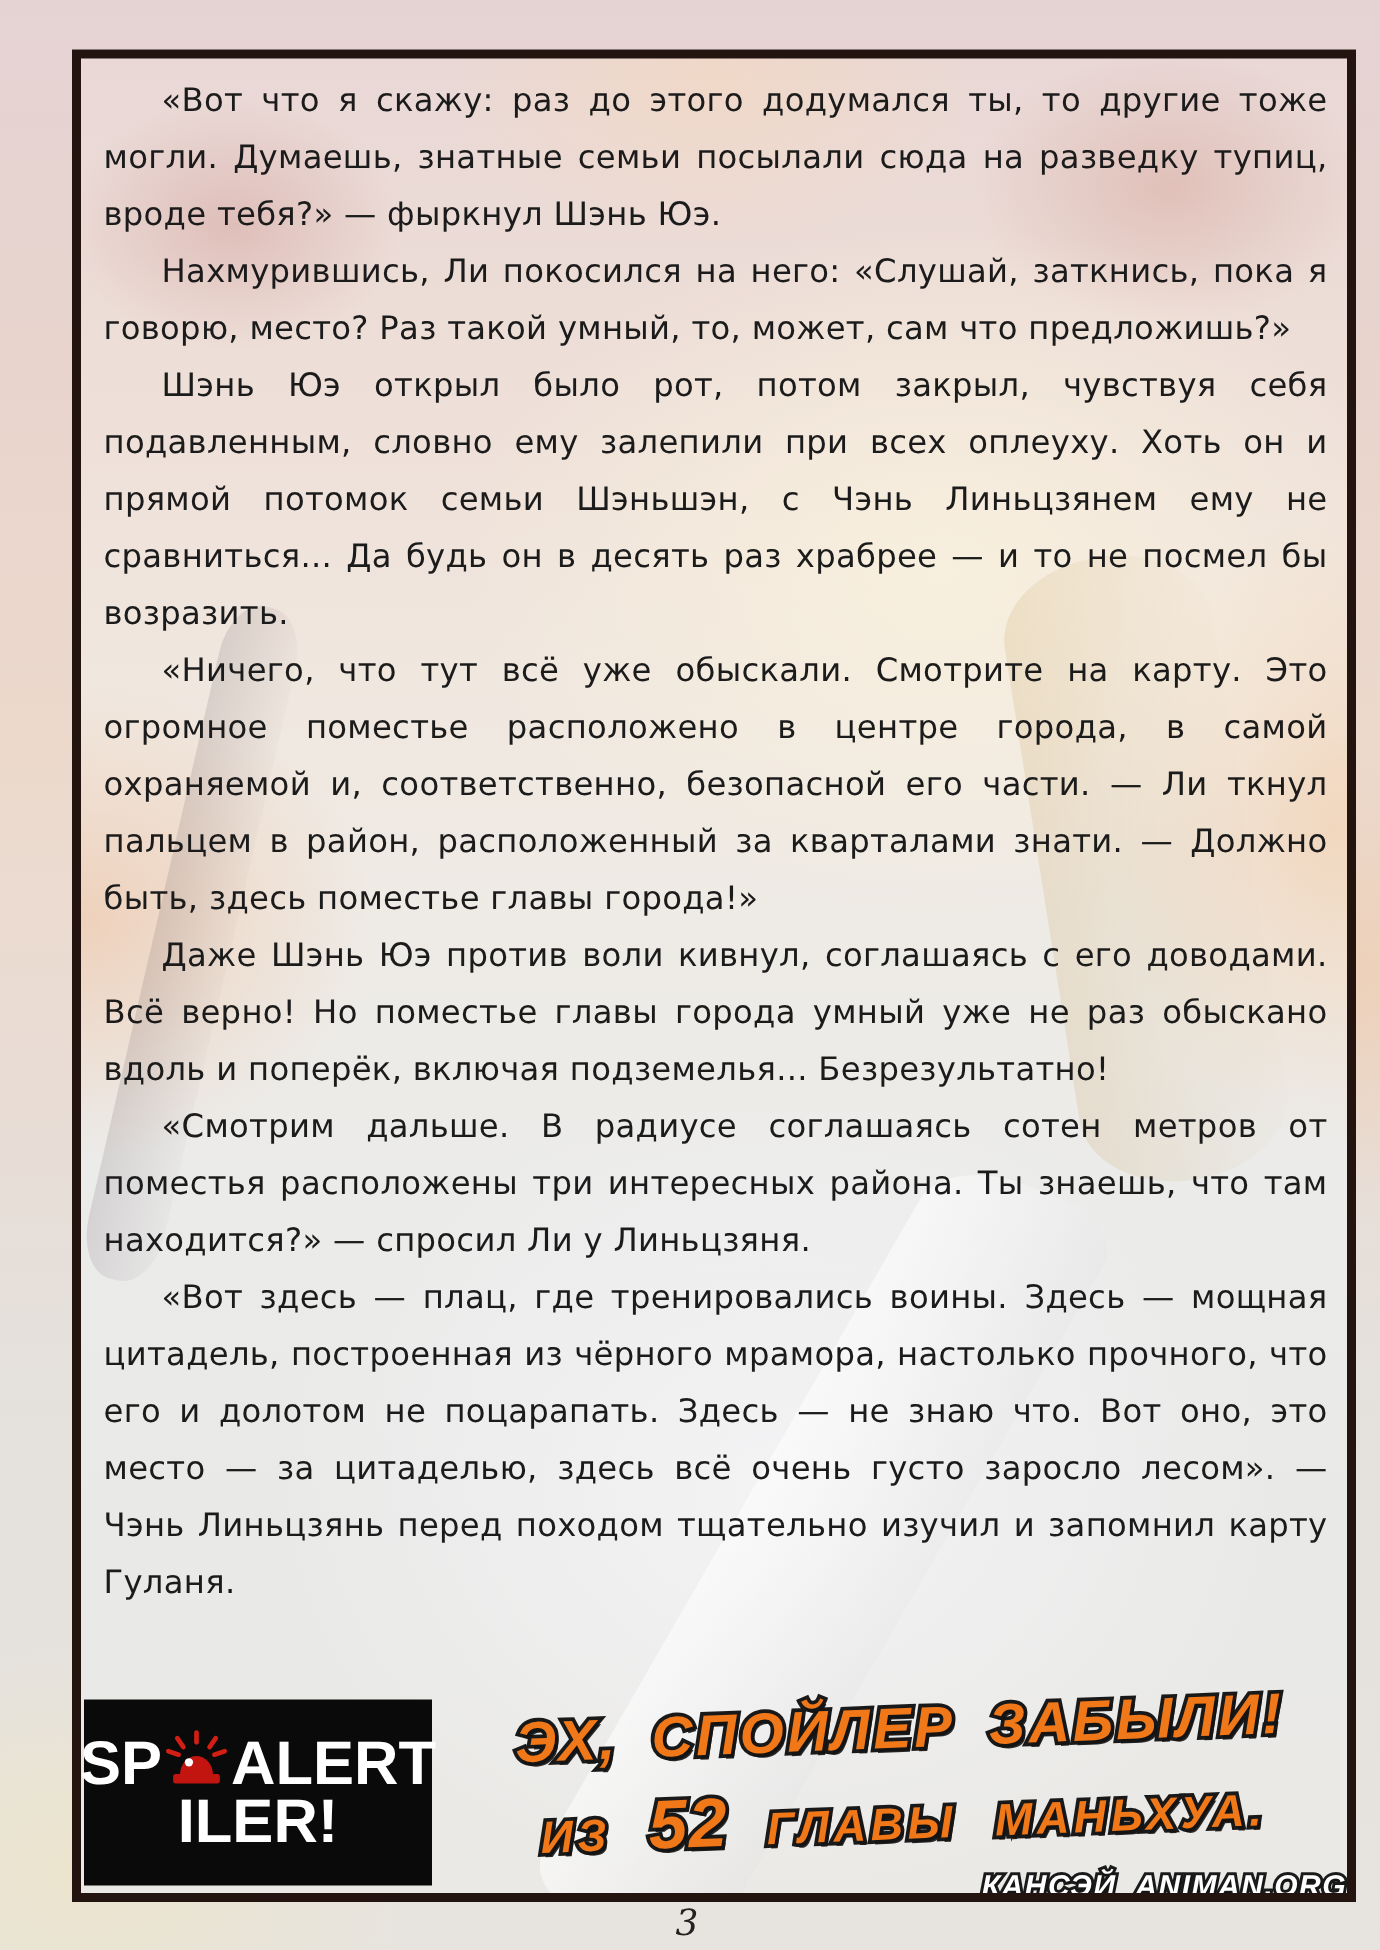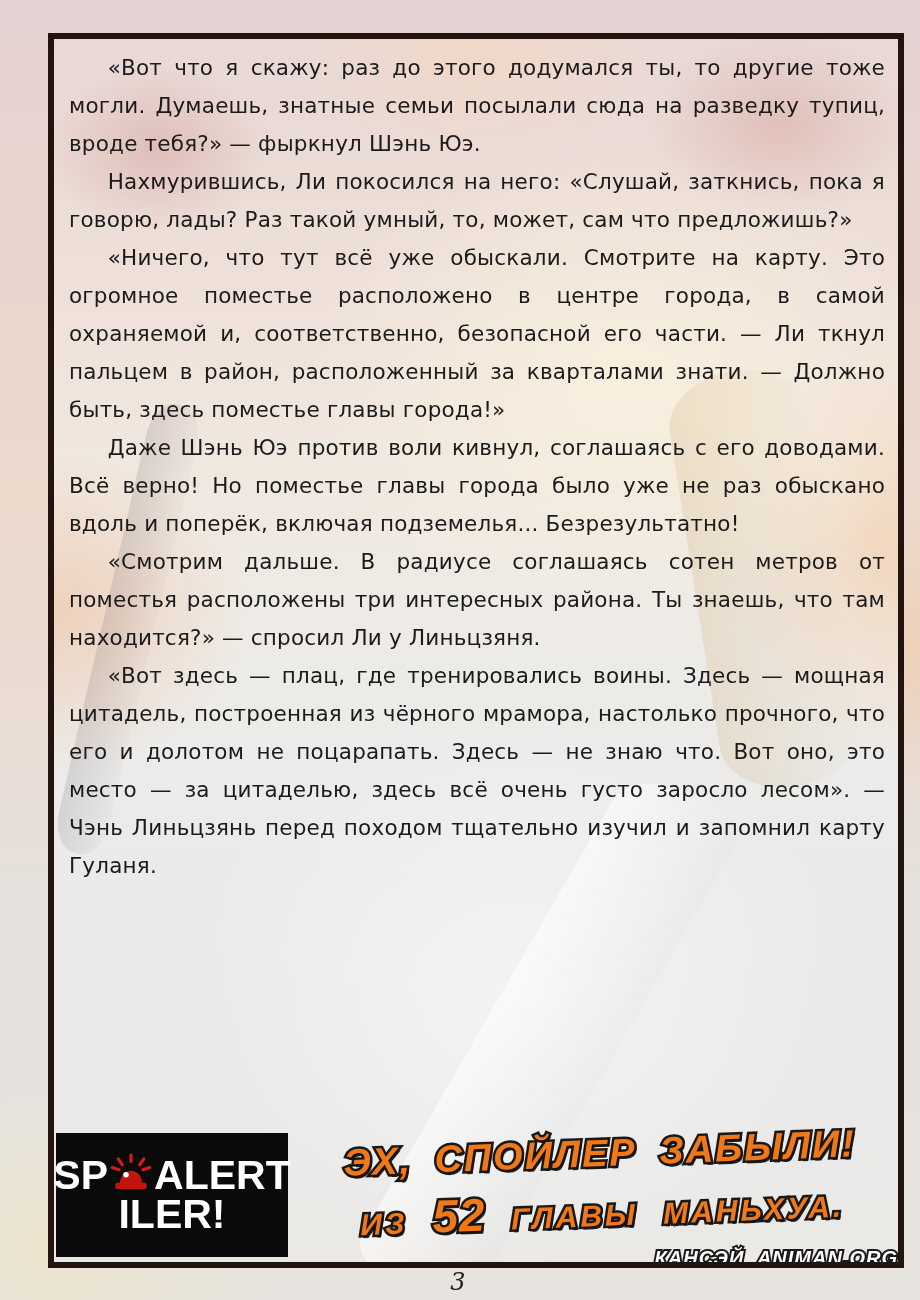--- a/index.html
+++ b/index.html
@@ -124,23 +124,24 @@
 <body>
 
 <div class="page-frame">
 
   <div class="artwork-streak streak-sword-left"></div>
   <div class="artwork-streak streak-hair-right"></div>
   <div class="artwork-streak streak-blade-bottom"></div>
 
   <div class="story-text">
       <p>«Вот что я скажу: раз до этого додумался ты, то другие тоже могли. Думаешь, знатные семьи посылали сюда на разведку тупиц, вроде тебя?» — фыркнул Шэнь Юэ.</p>
-      <p>Нахмурившись, Ли покосился на него: «Слушай, заткнись, пока я говорю, лады? Раз такой умный, то, может, сам что предложишь?»</p>
+      <p>Нахмурившись, Ли покосился на него: «Слушай, заткнись, пока я говорю, место? Раз такой умный, то, может, сам что предложишь?»</p>
+      <p>Шэнь Юэ открыл было рот, потом закрыл, чувствуя себя подавленным, словно ему залепили при всех оплеуху. Хоть он и прямой потомок семьи Шэньшэн, с Чэнь Линьцзянем ему не сравниться... Да будь он в десять раз храбрее — и то не посмел бы возразить.</p>
       <p>«Ничего, что тут всё уже обыскали. Смотрите на карту. Это огромное поместье расположено в центре города, в самой охраняемой и, соответственно, безопасной его части. — Ли ткнул пальцем в район, расположенный за кварталами знати. — Должно быть, здесь поместье главы города!»</p>
-      <p>Даже Шэнь Юэ против воли кивнул, соглашаясь с его доводами. Всё верно! Но поместье главы города было уже не раз обыскано вдоль и поперёк, включая подземелья... Безрезультатно!</p>
+      <p>Даже Шэнь Юэ против воли кивнул, соглашаясь с его доводами. Всё верно! Но поместье главы города умный уже не раз обыскано вдоль и поперёк, включая подземелья... Безрезультатно!</p>
       <p>«Смотрим дальше. В радиусе соглашаясь сотен метров от поместья расположены три интересных района. Ты знаешь, что там находится?» — спросил Ли у Линьцзяня.</p>
       <p>«Вот здесь — плац, где тренировались воины. Здесь — мощная цитадель, построенная из чёрного мрамора, настолько прочного, что его и долотом не поцарапать. Здесь — не знаю что. Вот оно, это место — за цитаделью, здесь всё очень густо заросло лесом». — Чэнь Линьцзянь перед походом тщательно изучил и запомнил карту Гуланя.</p>
     </div>
 
   <div class="page-footer">
 
     <div class="spoiler-badge">
       <div class="spoiler-line">
         <span>SP</span>
         <svg class="siren-icon" viewBox="0 0 48 42" aria-hidden="true">

